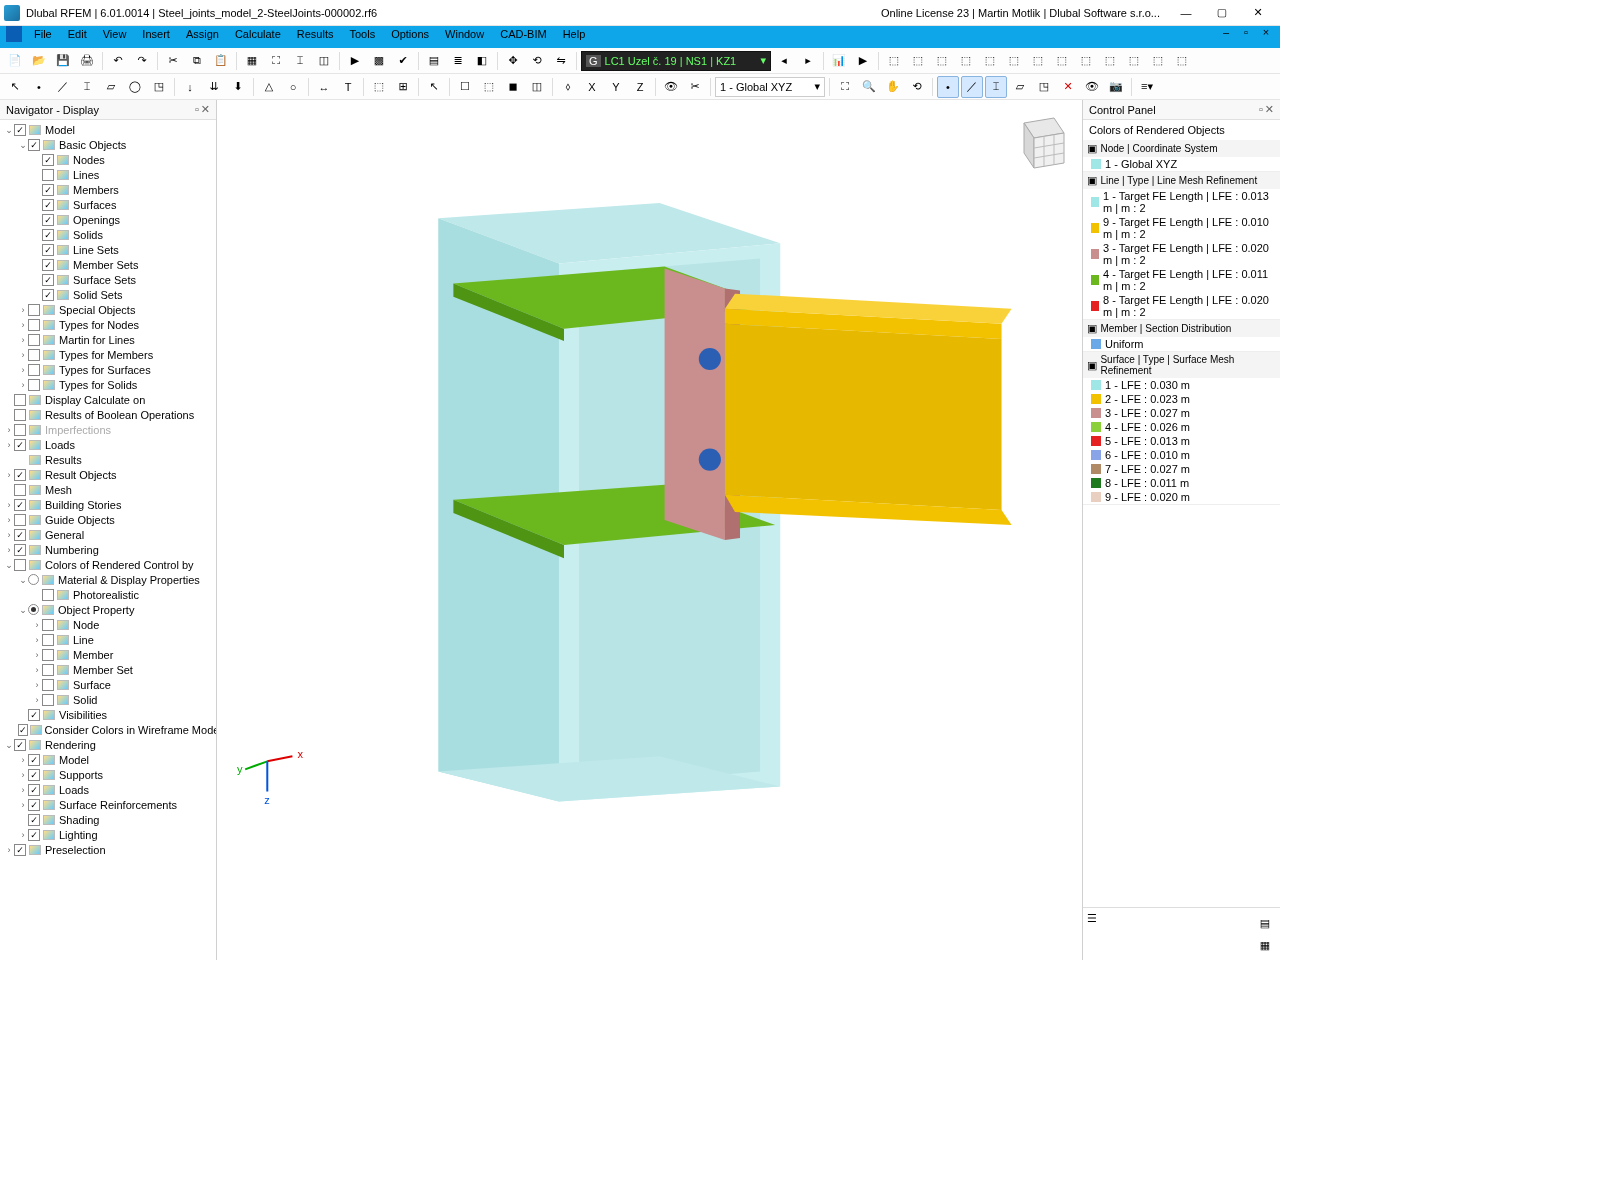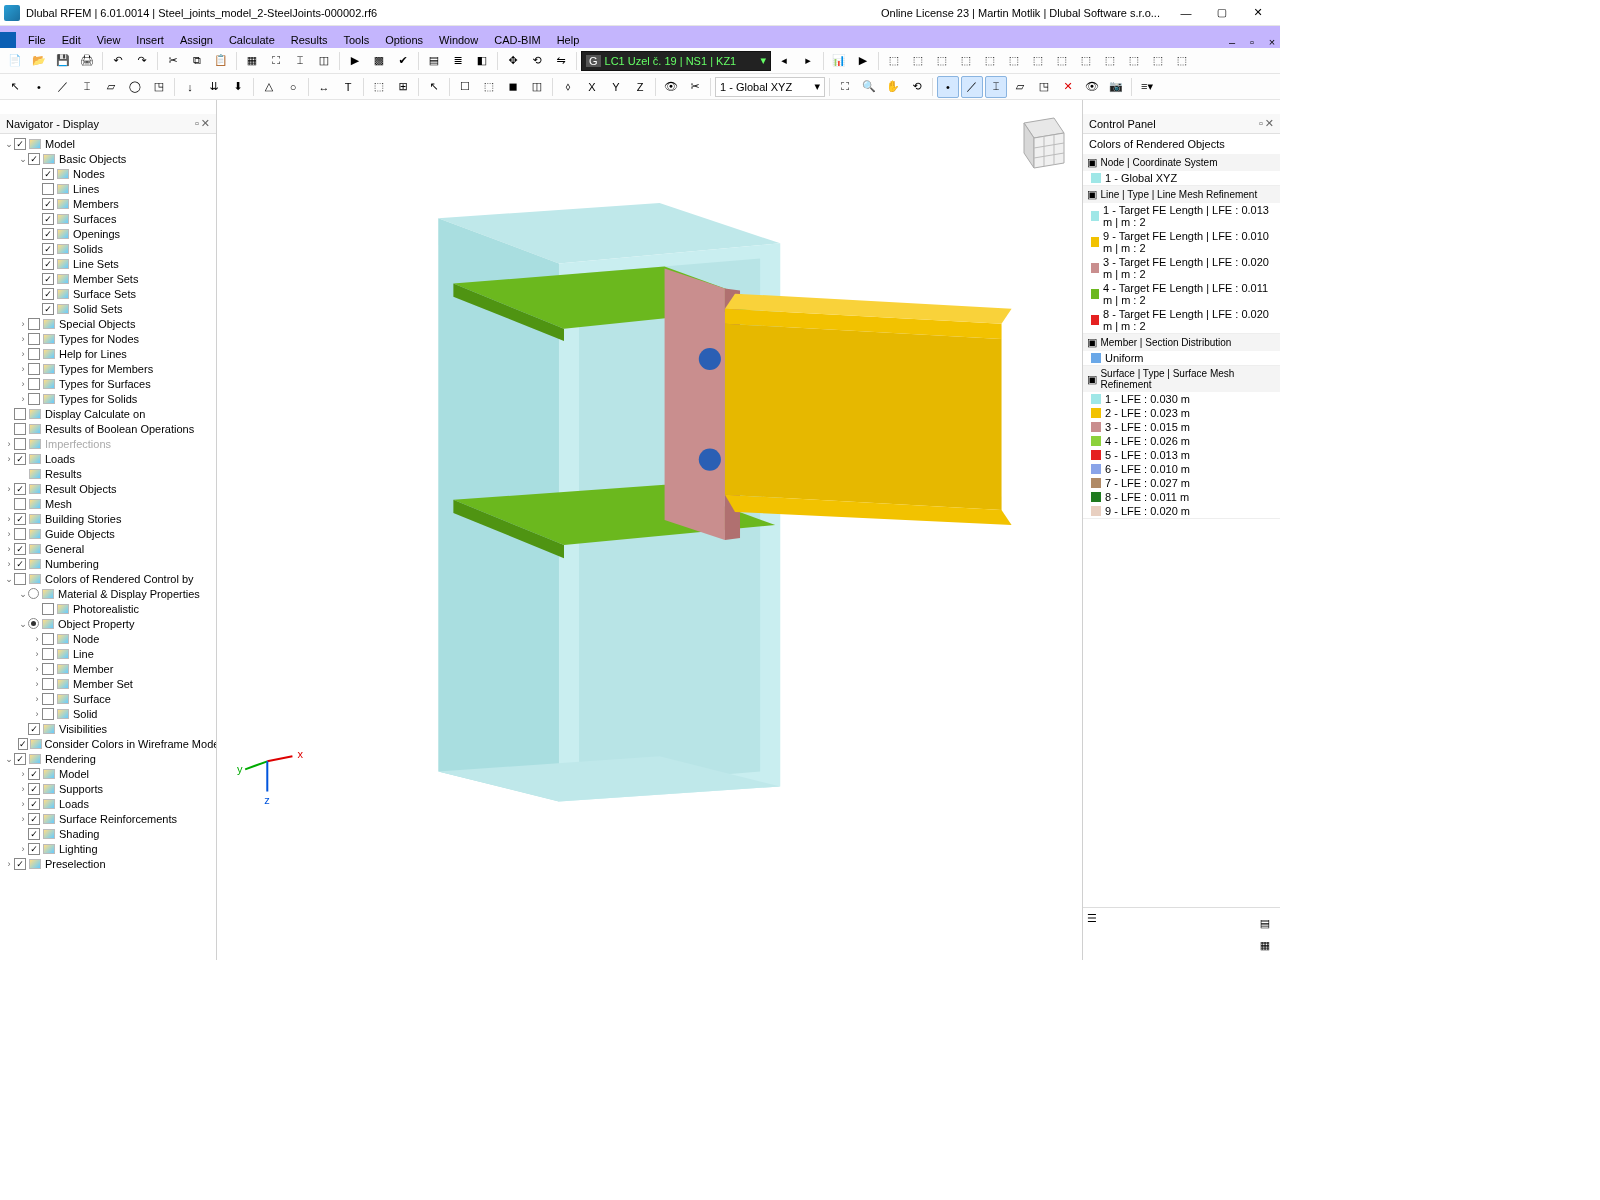--- a/index.html
+++ b/index.html
@@ -3,32 +3,32 @@
 <meta charset="utf-8">
 <style>
 * { margin: 0; padding: 0; box-sizing: border-box; font-family: "Segoe UI", Tahoma, sans-serif; font-size: 11px; }
 body { background: #fff; overflow: hidden; width: 1280px; height: 960px; }
 .titlebar { height: 26px; display: flex; align-items: center; padding: 0 4px; background: #fff; border-bottom: 1px solid #e5e5e5; }
 .titlebar .app-icon { width: 16px; height: 16px; background: linear-gradient(135deg,#2a9fd6,#1a6fa0); border-radius: 2px; margin-right: 6px; }
 .titlebar .title { flex: 0 0 auto; }
 .titlebar .spacer { flex: 1; }
 .titlebar .license { margin-right: 8px; }
 .titlebar .winbtn { width: 36px; height: 24px; display: flex; align-items: center; justify-content: center; }
-.menubar { height: 22px; display: flex; align-items: flex-end; padding: 0 0; background: #c4b5fd; }
+.menubar { height: 22px; display: flex; align-items: flex-start; padding: 0 6px; background: #0ea5e9; }
 .menubar .menuitem { padding: 2px 8px; }
 .menubar .menuicon { width: 16px; height: 16px; background: #0a5fb4; margin-right: 4px; }
 .menubar .right { margin-left: auto; display: flex; gap: 4px; }
 .toolbar { height: 26px; display: flex; align-items: center; padding: 2px 4px; gap: 2px; border-bottom: 1px solid #e5e5e5; background: #fdfdfd; flex-wrap: nowrap; overflow: hidden; }
 .tbtn { width: 22px; height: 22px; display: flex; align-items: center; justify-content: center; border: 1px solid transparent; border-radius: 2px; }
 .tsep { width: 1px; height: 18px; background: #ddd; margin: 0 2px; }
 .combo { height: 20px; border: 1px solid #ccc; background: #fff; display: flex; align-items: center; padding: 0 4px; gap: 4px; font-size: 10px; }
 .combo.dark { background: #222; color: #6f6; border-color: #111; }
 .main { display: flex; height: calc(100% - 26px - 22px - 26px - 26px); }
 .leftpanel { width: 217px; border-right: 1px solid #d0d0d0; display: flex; flex-direction: column; background: #fff; }
-.panelhdr { background: #f8f8f8; border-bottom: 1px solid #e0e0e0; padding: 3px 6px; font-size: 11px; display: flex; align-items: center; margin-top: 14px; }
+.panelhdr { background: #f8f8f8; border-bottom: 1px solid #e0e0e0; padding: 3px 6px; font-size: 11px; display: flex; align-items: center; }
 .panelhdr .hbtns { margin-left: auto; display: flex; gap: 2px; font-size: 10px; color: #666; }
 .tree { flex: 1; overflow: auto; padding: 2px 0; }
 .tnode { display: flex; align-items: center; height: 15px; padding-left: 4px; white-space: nowrap; }
 .tnode .twist { width: 10px; text-align: center; color: #666; font-size: 9px; }
 .tnode .cb { width: 12px; height: 12px; border: 1px solid #888; margin-right: 2px; display: flex; align-items: center; justify-content: center; font-size: 9px; color: #000; }
 .tnode .rb { width: 11px; height: 11px; border: 1px solid #888; border-radius: 50%; margin-right: 2px; display:flex; align-items:center; justify-content:center;}
 .tnode .rb.on::after { content: ""; width:5px; height:5px; background:#333; border-radius:50%; }
 .tnode .cb.on::after { content: "✓"; }
 .tnode .ico { width: 14px; height: 12px; margin-right: 3px; display: flex; align-items: center; justify-content: center; }
 .tnode .label { font-size: 11px; }
@@ -326,21 +326,21 @@
             <span style="width: 12px; height: 10px; background: linear-gradient(135deg, rgb(255, 221, 136), rgb(102, 204, 255)); display: inline-block; border: 1px solid rgb(187, 187, 187);"></span>
           </span>
           <span class="label">Types for Nodes</span>
         </div>
         <div class="tnode" style="padding-left: 18px;">
           <span class="twist">›</span>
           <span class="cb"></span>
           <span class="ico">
             <span style="width: 12px; height: 10px; background: linear-gradient(135deg, rgb(255, 221, 136), rgb(102, 204, 255)); display: inline-block; border: 1px solid rgb(187, 187, 187);"></span>
           </span>
-          <span class="label">Help for Lines</span>
+          <span class="label">Martin for Lines</span>
         </div>
         <div class="tnode" style="padding-left: 18px;">
           <span class="twist">›</span>
           <span class="cb"></span>
           <span class="ico">
             <span style="width: 12px; height: 10px; background: linear-gradient(135deg, rgb(255, 221, 136), rgb(102, 204, 255)); display: inline-block; border: 1px solid rgb(187, 187, 187);"></span>
           </span>
           <span class="label">Types for Members</span>
         </div>
         <div class="tnode" style="padding-left: 18px;">
@@ -709,21 +709,21 @@
           <div class="legend-item">
             <span class="legend-sw" style="background: rgb(159, 231, 231);"></span>
             <span>1 - LFE : 0.030 m</span>
           </div>
           <div class="legend-item">
             <span class="legend-sw" style="background: rgb(242, 194, 0);"></span>
             <span>2 - LFE : 0.023 m</span>
           </div>
           <div class="legend-item">
             <span class="legend-sw" style="background: rgb(201, 142, 142);"></span>
-            <span>3 - LFE : 0.015 m</span>
+            <span>3 - LFE : 0.027 m</span>
           </div>
           <div class="legend-item">
             <span class="legend-sw" style="background: rgb(140, 209, 59);"></span>
             <span>4 - LFE : 0.026 m</span>
           </div>
           <div class="legend-item">
             <span class="legend-sw" style="background: rgb(229, 33, 33);"></span>
             <span>5 - LFE : 0.013 m</span>
           </div>
           <div class="legend-item">

